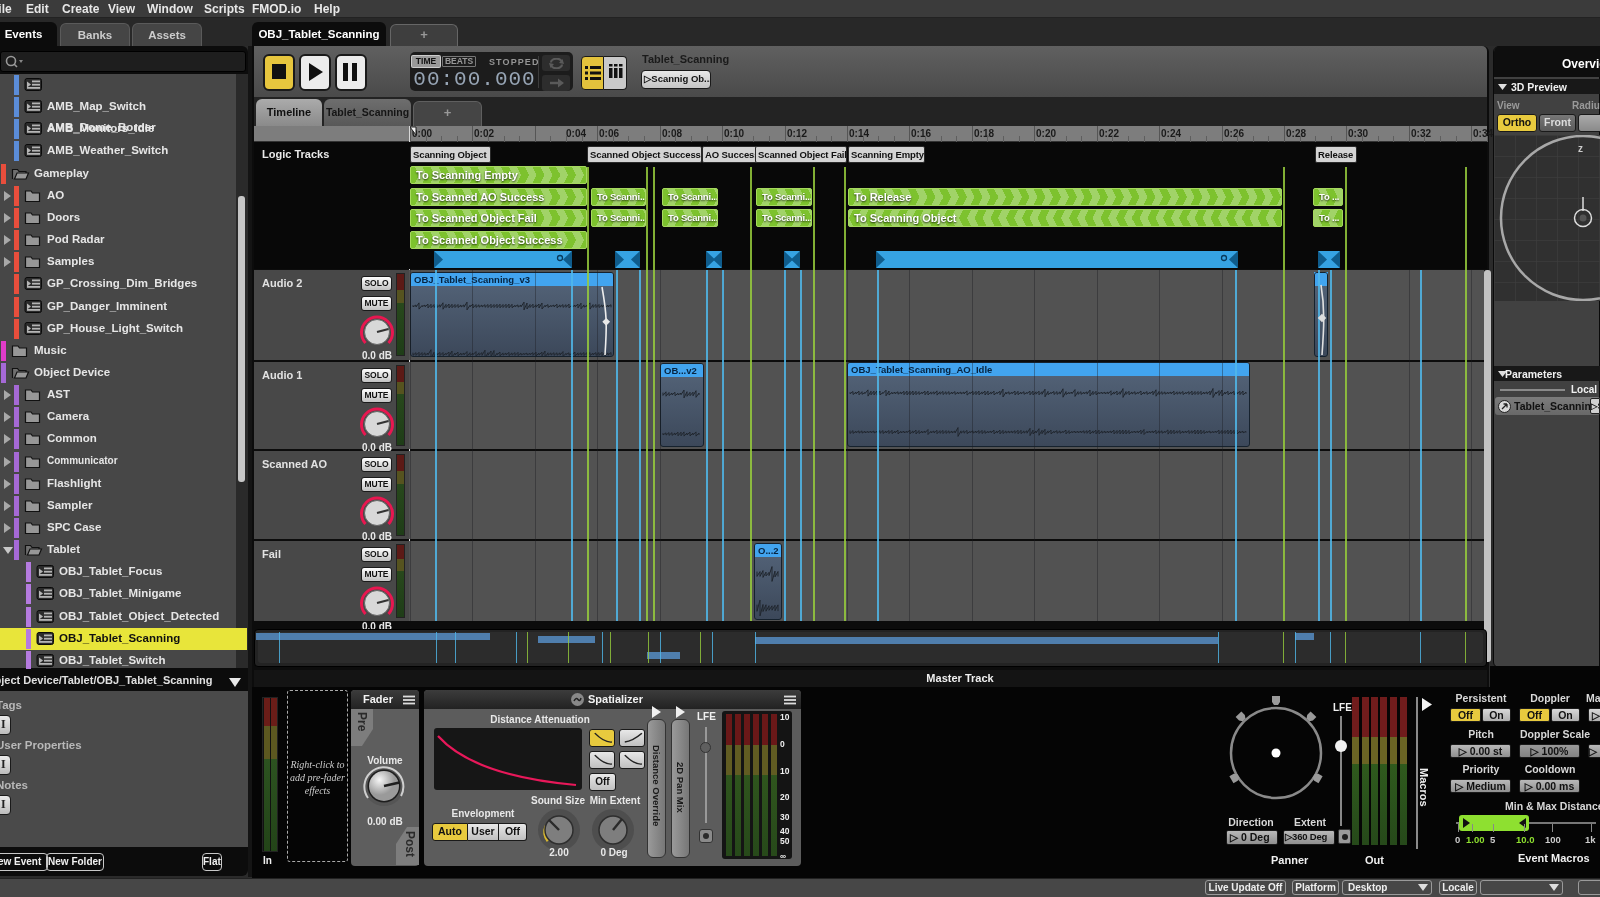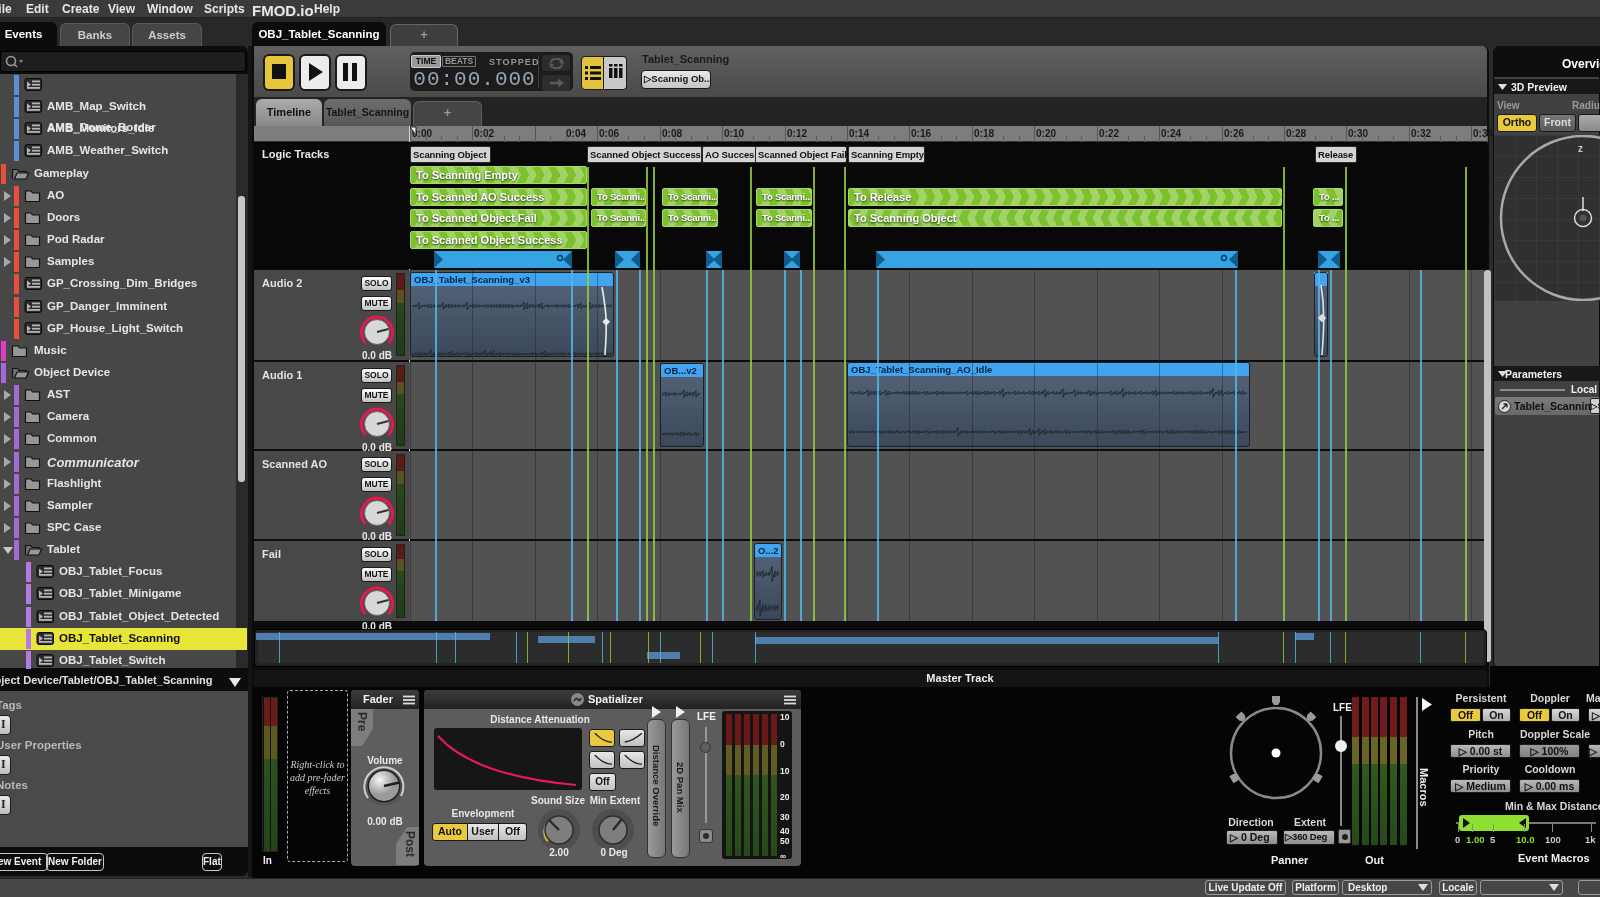--- a/index.html
+++ b/index.html
@@ -35,21 +35,21 @@
 .vbox{position:absolute;background:linear-gradient(#b9b9b9,#8f8f8f);border:1px solid #1a1a1a;border-radius:2px;
  color:#111;font-weight:bold;font-size:10.5px;line-height:12px;}
 </style></head><body>
 <div class="a" style="left:0;top:0;width:1600px;height:18px;background:#3b3b3b;border-bottom:1px solid #222;"></div>
 <div class="a b" style="left:-9px;top:2px;font-size:12px;color:#e8e8e8;">File</div>
 <div class="a b" style="left:26px;top:2px;font-size:12px;color:#e8e8e8;">Edit</div>
 <div class="a b" style="left:62px;top:2px;font-size:12px;color:#e8e8e8;">Create</div>
 <div class="a b" style="left:108px;top:2px;font-size:12px;color:#e8e8e8;">View</div>
 <div class="a b" style="left:147px;top:2px;font-size:12px;color:#e8e8e8;">Window</div>
 <div class="a b" style="left:204px;top:2px;font-size:12px;color:#e8e8e8;">Scripts</div>
-<div class="a b" style="left:252px;top:2px;font-size:15px;color:#e8e8e8;">FMOD.io</div>
+<div class="a b" style="left:252px;top:2px;font-size:12px;color:#e8e8e8;">FMOD.io</div>
 <div class="a b" style="left:314px;top:2px;font-size:12px;color:#e8e8e8;">Help</div>
 <div class="a" style="left:0;top:18px;width:1600px;height:28px;background:#282828;"></div>
 <div class="a tab" style="left:-10px;top:22px;width:67px;height:24px;background:#0c0c0c;color:#fff;font-size:11.5px;line-height:24px;">Events</div>
 <div class="a tab" style="left:60px;top:23px;width:70px;height:23px;background:#454545;border:1px solid #5a5a5a;border-bottom:none;color:#ccc;font-size:11.5px;line-height:22px;">Banks</div>
 <div class="a tab" style="left:132px;top:23px;width:70px;height:23px;background:#454545;border:1px solid #5a5a5a;border-bottom:none;color:#ccc;font-size:11.5px;line-height:22px;">Assets</div>
 <div class="a" style="left:-6px;top:46px;width:254px;height:625px;background:#0c0c0c;border-radius:0 6px 0 0;"></div>
 <div class="a" style="left:0px;top:51px;width:246px;height:21px;background:#1e1e1e;border:1px solid #000;border-radius:3px;"></div>
 <svg class="a" style="left:3px;top:54px;" width="22" height="16">
     <circle cx="8" cy="7" r="4.5" fill="none" stroke="#999" stroke-width="1.6"></circle>
     <line x1="11" y1="10" x2="14" y2="13" stroke="#999" stroke-width="1.6"></line>
@@ -194,21 +194,21 @@
       <path d="M1.5 13.5 L1.5 3 L7 3 L8.5 5 L15.5 5 L15.5 13.5 Z" fill="#979797" stroke="#111" stroke-width="1.2"></path>
     </svg></div>
 <div class="a b" style="left:47px;top:432px;font-size:11.5px;color:#e6e6e6;">Common</div>
 <svg class="a" style="left:2px;top:456px;" width="10" height="12">
     <path d="M2 1 l7 5 l-7 5 z" fill="#a8a8a8"></path>
   </svg>
 <div class="a" style="left:14px;top:452px;width:5px;height:20px;background:#a569d6;"></div>
 <div class="a" style="left:24px;top:454px;"><svg width="19" height="15">
       <path d="M1.5 13.5 L1.5 3 L7 3 L8.5 5 L15.5 5 L15.5 13.5 Z" fill="#979797" stroke="#111" stroke-width="1.2"></path>
     </svg></div>
-<div class="a b" style="left:47px;top:455px;font-size:13px;color:#e6e6e6;font-style:italic;">Communicator</div>
+<div class="a b" style="left:47px;top:455px;font-size:10px;color:#e6e6e6;">Communicator</div>
 <svg class="a" style="left:2px;top:478px;" width="10" height="12">
     <path d="M2 1 l7 5 l-7 5 z" fill="#a8a8a8"></path>
   </svg>
 <div class="a" style="left:14px;top:474px;width:5px;height:20px;background:#a569d6;"></div>
 <div class="a" style="left:24px;top:476px;"><svg width="19" height="15">
       <path d="M1.5 13.5 L1.5 3 L7 3 L8.5 5 L15.5 5 L15.5 13.5 Z" fill="#979797" stroke="#111" stroke-width="1.2"></path>
     </svg></div>
 <div class="a b" style="left:47px;top:477px;font-size:11.5px;color:#e6e6e6;">Flashlight</div>
 <svg class="a" style="left:2px;top:500px;" width="10" height="12">
     <path d="M2 1 l7 5 l-7 5 z" fill="#a8a8a8"></path>

